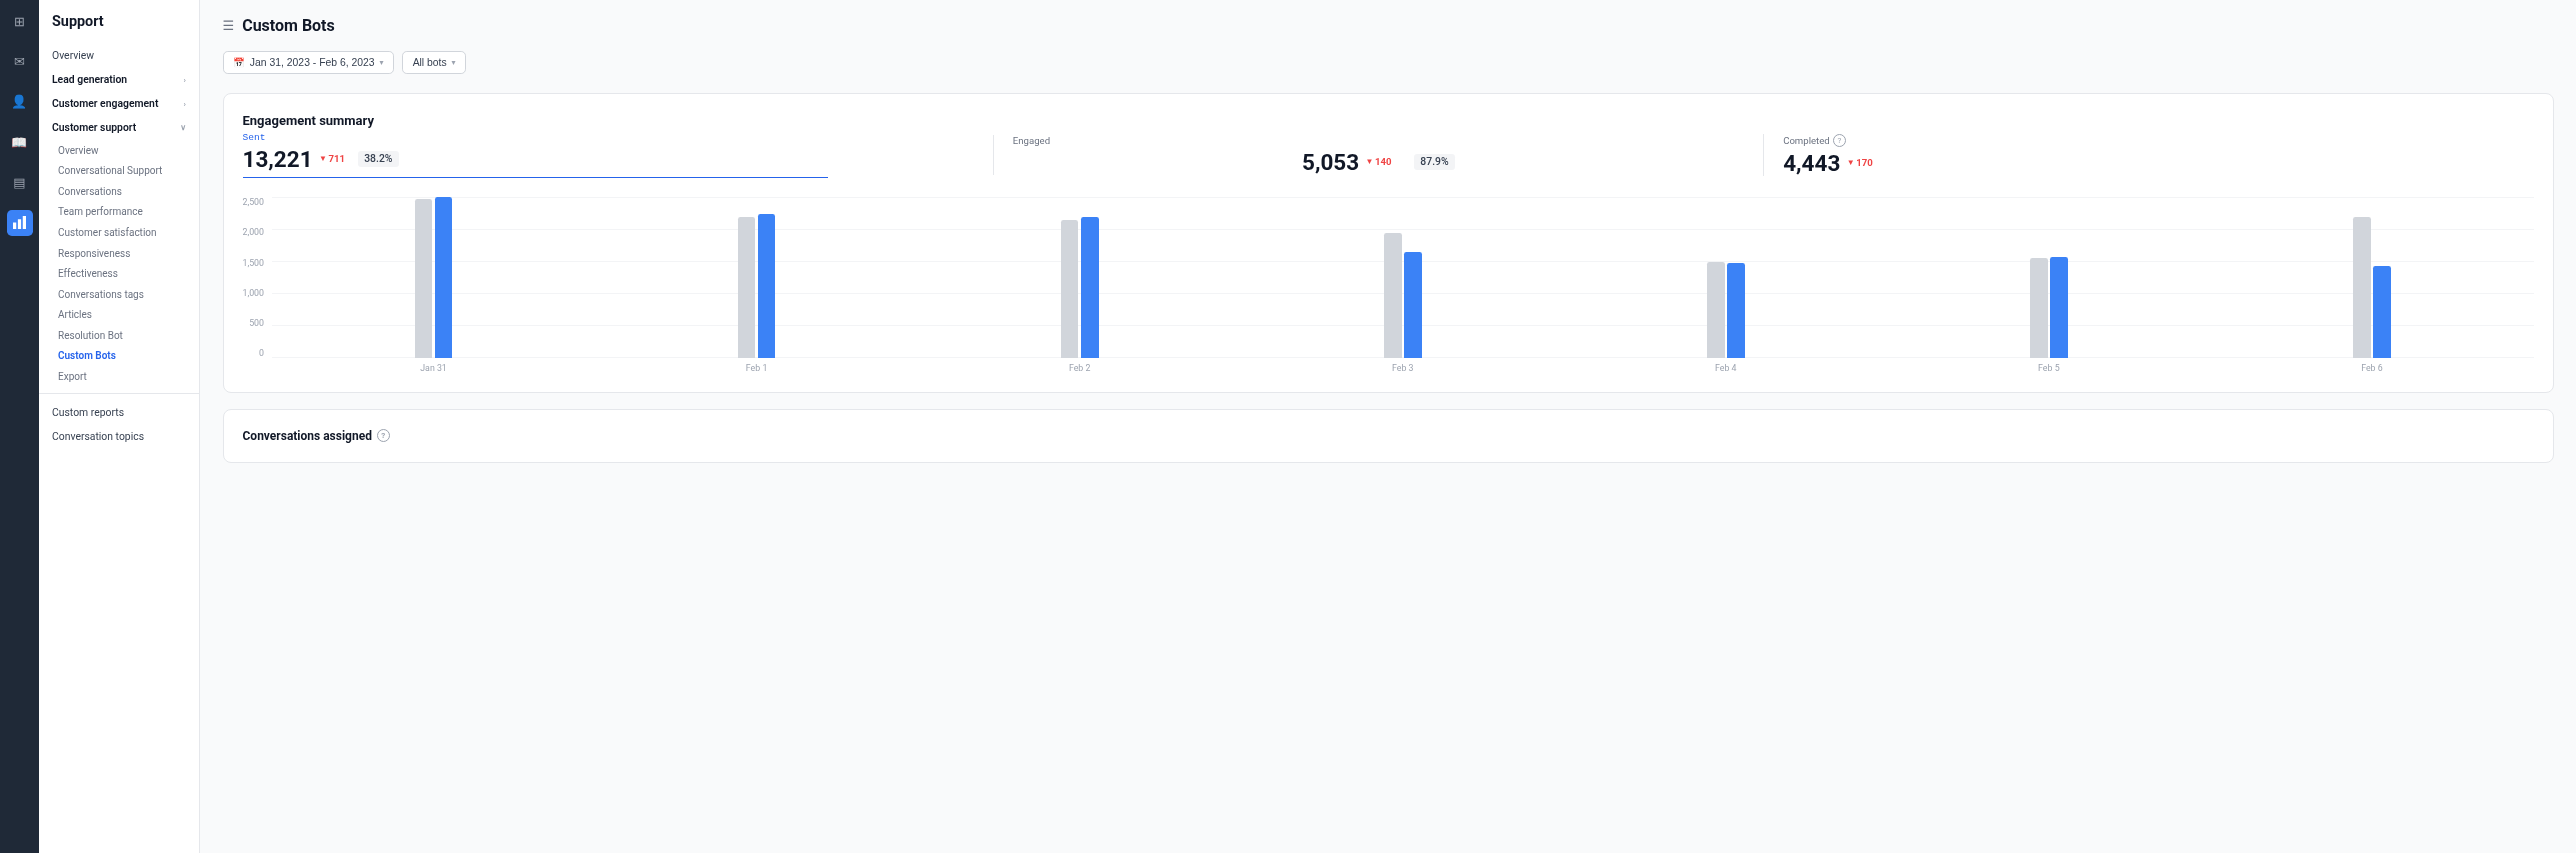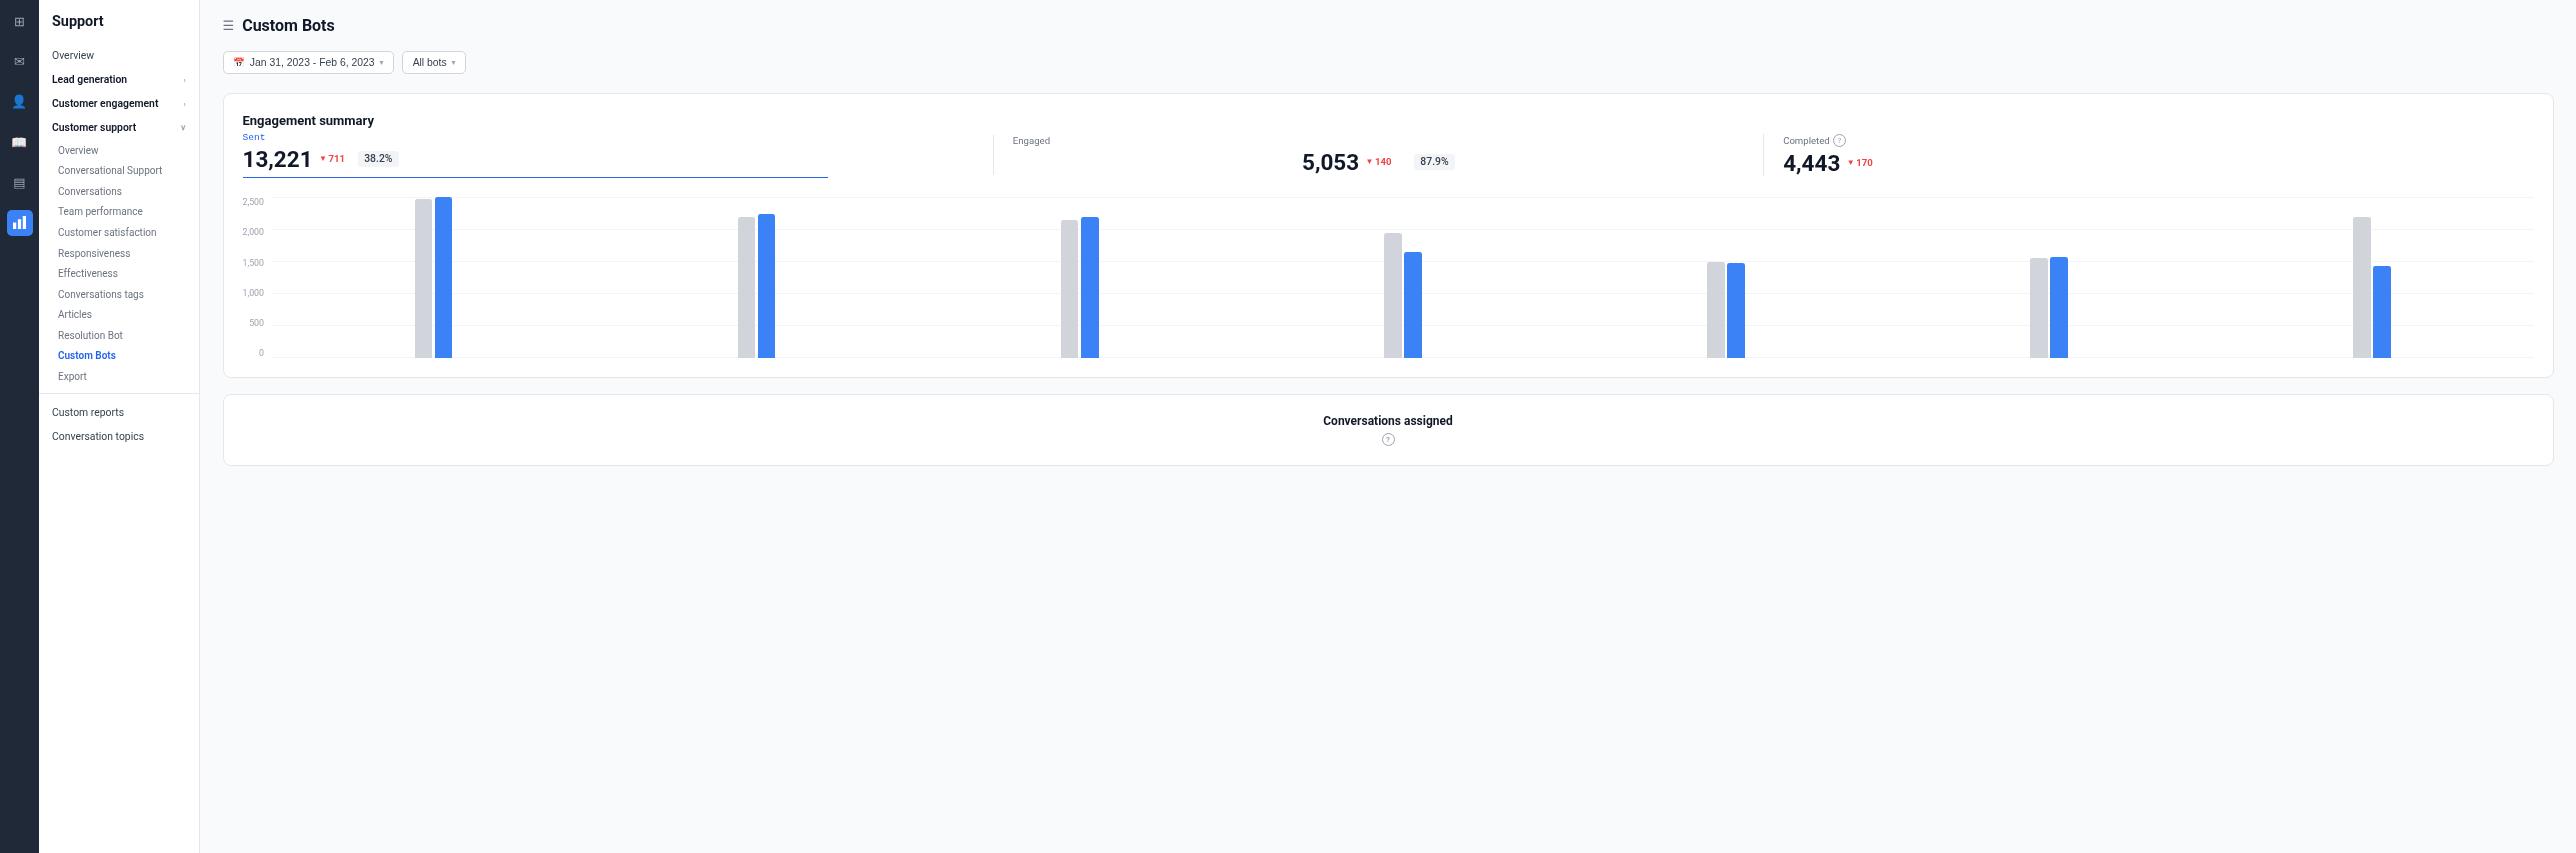--- a/index.html
+++ b/index.html
@@ -210,23 +210,22 @@
       font-size: 8.8px;
       color: #9ca3af;
     }
 
     
     .conversations-assigned-title {
       font-size: 12px;
       font-weight: 700;
       color: #111827;
       display: flex;
-      align-items: center;
+      align-items: flex-start;
       gap: 4.8px;
-      flex-direction: column;
     }
     .info-icon {
       width: 13px;
       height: 13px;
       border-radius: 50%;
       border: 0.8px solid #9ca3af;
       display: inline-flex;
       align-items: center;
       justify-content: center;
       font-size: 8px;
@@ -413,20 +412,29 @@
                 <div class="bar-group">
                   <div class="bar gray" style="width: 17.7px; height: 100px;"></div>
                   <div class="bar blue" style="width: 17.7px; height: 101px;"></div>
                 </div>
                 <div class="bar-group">
                   <div class="bar gray" style="width: 17.7px; height: 141px;"></div>
                   <div class="bar blue" style="width: 17.7px; height: 92px;"></div>
                 </div>
               </div>
           </div>
+          <div class="x-labels" id="x-labels-container">
+              <div class="x-label">Jan 31</div>
+              <div class="x-label">Feb 1</div>
+              <div class="x-label">Feb 2</div>
+              <div class="x-label">Feb 3</div>
+              <div class="x-label">Feb 4</div>
+              <div class="x-label">Feb 5</div>
+              <div class="x-label">Feb 6</div>
+            </div>
         </div>
       </div>
     </div>
   </div>
 
   <div class="card">
     <div class="conversations-assigned-title">
       <span>Conversations assigned</span>
       <span class="info-icon">?</span>
     </div>

